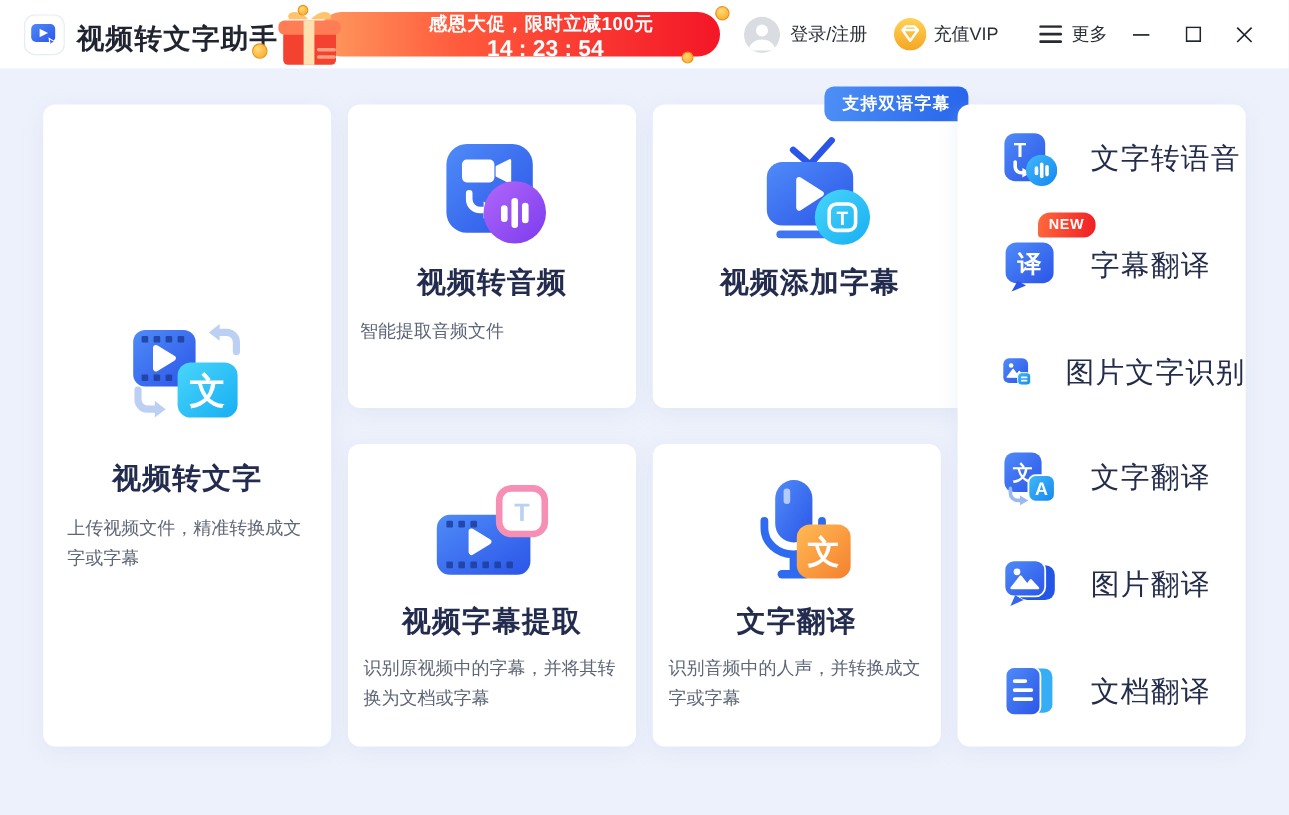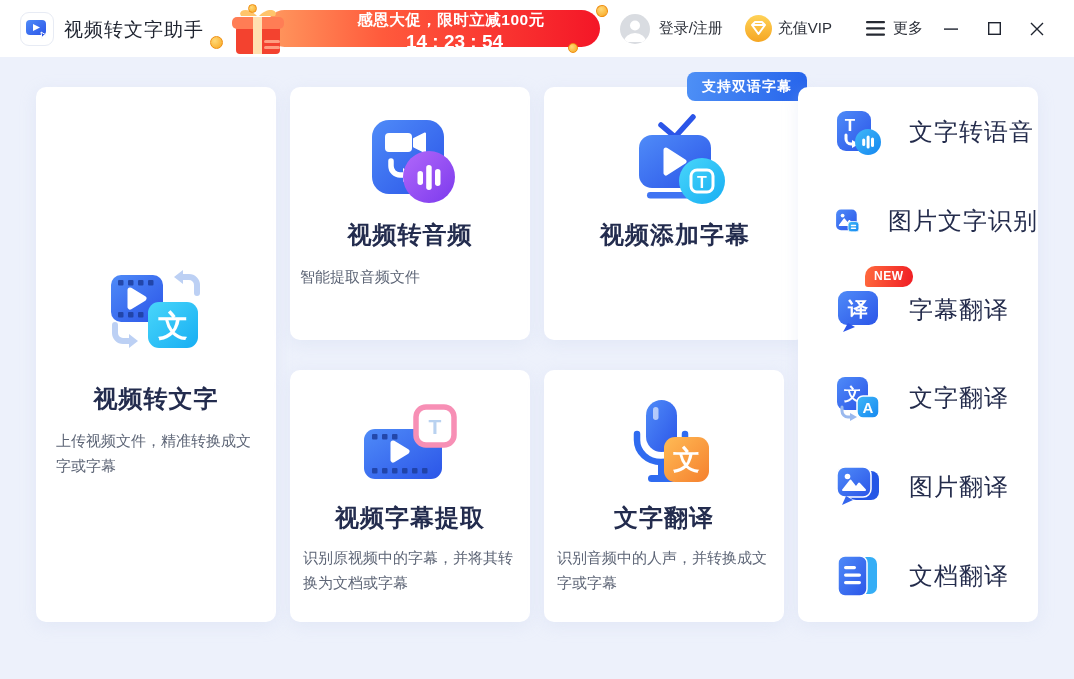--- a/index.html
+++ b/index.html
@@ -4,21 +4,21 @@
 <style>
   * { margin:0; padding:0; box-sizing:border-box; }
   html,body { width:1074px; height:679px; }
   body { font-family:"Liberation Sans","DejaVu Sans",sans-serif; background:#edf1fb; overflow:hidden; }
   .window { position:relative; width:1074px; height:679px; background:#edf1fb; }
 
   
   .titlebar { position:absolute; top:0; left:0; width:1074px; height:57px; background:#ffffff; z-index:5; }
   .app-logo { position:absolute; left:20px; top:12px; width:34px; height:34px; border-radius:9px;
               background:#fff; border:1px solid #e7ebf4; display:flex; align-items:center; justify-content:center; }
-  .app-title { position:absolute; left:64px; top:17px; font-size:19px; font-weight:400; color:#1f2430; letter-spacing:1px; }
+  .app-title { position:absolute; left:64px; top:17px; font-size:23px; font-weight:700; color:#1f2430; letter-spacing:1px; }
 
   .promo { position:absolute; left:266px; top:10px; width:334px; height:37px; border-radius:19px;
            background:linear-gradient(90deg,#ff9a5f 0%,#ff5a3c 35%,#f41627 100%);
            display:flex; align-items:center; padding-left:36px; cursor:pointer;flex-direction:column; }
   .promo-gift { position:absolute; left:-44px; top:-8px; }
   .promo-text { color:#fff; font-size:15.5px; font-weight:700; letter-spacing:.5px; white-space:nowrap; }
   .promo-count { color:#fff; font-size:19px; font-weight:800; margin-left:7px; white-space:nowrap; }
   .coin { position:absolute; border-radius:50%; background:radial-gradient(circle at 35% 35%,#ffd978,#f8a61f); border:1.5px solid #ef8f12; }
   .coin.c1 { width:13px; height:13px; left:-56px; top:26px; }
   .coin.c2 { width:9px;  height:9px;  left:-18px; top:-6px; }
@@ -304,42 +304,42 @@
           <path d="M17 31 l7 4 -7 4 z" fill="#ffffff"></path>
           <circle cx="33" cy="33" r="13" fill="url(#gc2)" stroke="#ffffff" stroke-width="0"></circle>
           <rect x="27.2" y="29.5" width="3" height="7.5" rx="1.5" fill="#ffffff"></rect>
           <rect x="31.6" y="26.5" width="3" height="13" rx="1.5" fill="#ffffff"></rect>
           <rect x="36" y="28.5" width="3" height="9.5" rx="1.5" fill="#ffffff"></rect>
         </svg>
         <span class="side-label">文字转语音</span>
       </div>
 
       <div class="side-item">
+        <span class="new-badge">NEW</span>
+        <svg width="46" height="46" viewBox="0 0 46 46">
+          <rect x="3" y="4" width="40" height="34" rx="9" fill="url(#gb)"></rect>
+          <path d="M13 36 l-5 9 12 -5 z" fill="#2b55e8"></path>
+          <text x="23" y="29" font-size="20" font-weight="bold" fill="#ffffff" text-anchor="middle">译</text>
+        </svg>
+        <span class="side-label">字幕翻译</span>
+      </div>
+
+      <div class="side-item">
         <svg width="46" height="46" viewBox="0 0 46 46">
           <rect x="2" y="2" width="38" height="38" rx="9" fill="url(#gb)"></rect>
           <circle cx="14" cy="13" r="3.5" fill="#ffffff"></circle>
           <path d="M8 31 L17 19 L23 26.5 L26.5 22 L34 31 Z" fill="#ffffff" stroke="#ffffff" stroke-width="2" stroke-linejoin="round"></path>
           <rect x="24" y="24" width="20" height="19" rx="5.5" fill="url(#gc2)" stroke="#ffffff" stroke-width="1.5"></rect>
           <rect x="29" y="30" width="10" height="2.6" rx="1.3" fill="#ffffff"></rect>
           <rect x="29" y="35" width="10" height="2.6" rx="1.3" fill="#ffffff"></rect>
         </svg>
         <span class="side-label">图片文字识别</span>
       </div>
 
       <div class="side-item">
-        <span class="new-badge">NEW</span>
-        <svg width="46" height="46" viewBox="0 0 46 46">
-          <rect x="3" y="4" width="40" height="34" rx="9" fill="url(#gb)"></rect>
-          <path d="M13 36 l-5 9 12 -5 z" fill="#2b55e8"></path>
-          <text x="23" y="29" font-size="20" font-weight="bold" fill="#ffffff" text-anchor="middle">译</text>
-        </svg>
-        <span class="side-label">字幕翻译</span>
-      </div>
-
-      <div class="side-item">
         <svg width="46" height="46" viewBox="0 0 46 46">
           <rect x="2" y="2" width="31" height="33" rx="8" fill="url(#gb)"></rect>
           <text x="17.5" y="25" font-size="17" font-weight="bold" fill="#ffffff" text-anchor="middle">文</text>
           <path d="M7 32 v4 a6 6 0 0 0 6 6 h3" fill="none" stroke="#9ab9ee" stroke-width="3" stroke-linecap="round"></path>
           <path d="M15 38 l7 4 -7 4 z" fill="#9ab9ee"></path>
           <rect x="22" y="21" width="22" height="22" rx="6" fill="url(#gc2)" stroke="#ffffff" stroke-width="1.5"></rect>
           <text x="33" y="37.5" font-size="15" font-weight="bold" fill="#ffffff" text-anchor="middle">A</text>
         </svg>
         <span class="side-label">文字翻译</span>
       </div>

